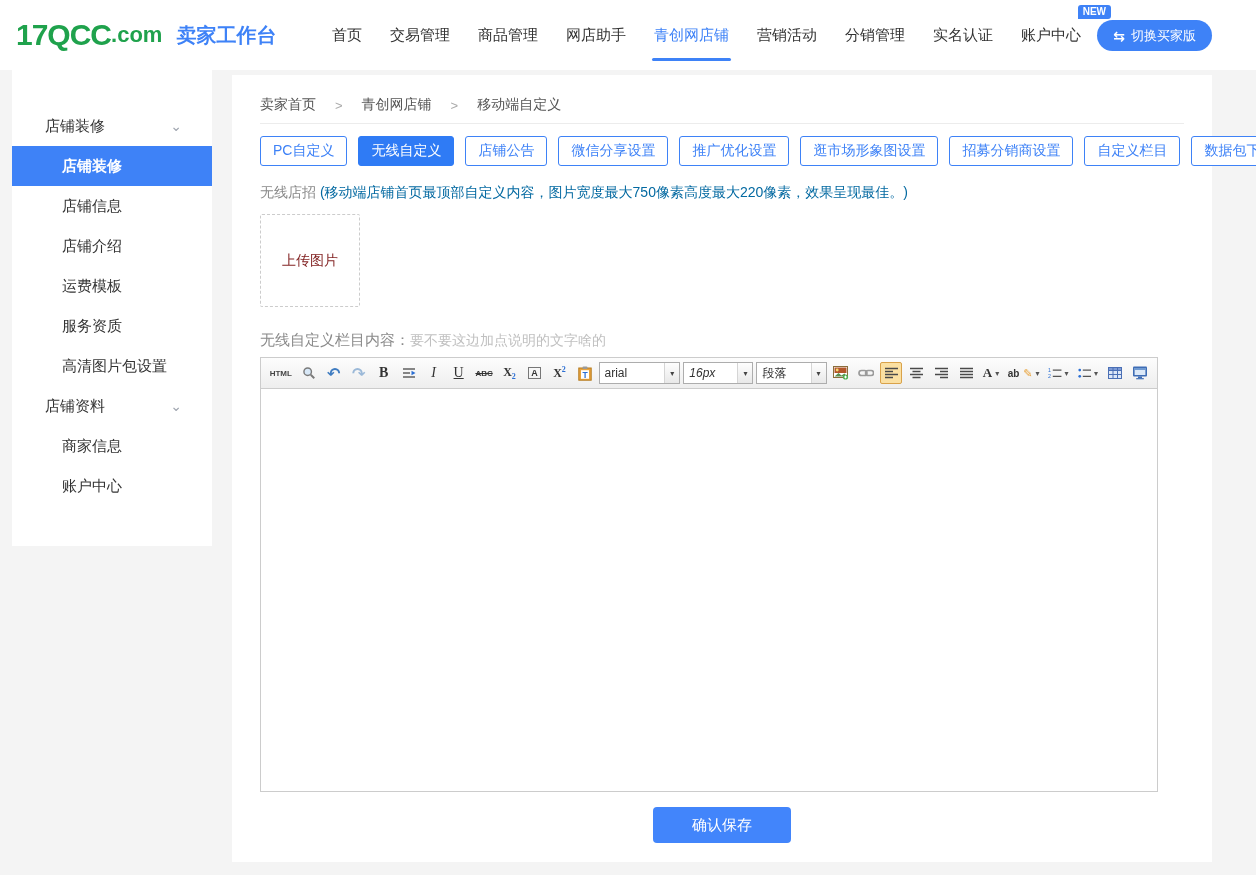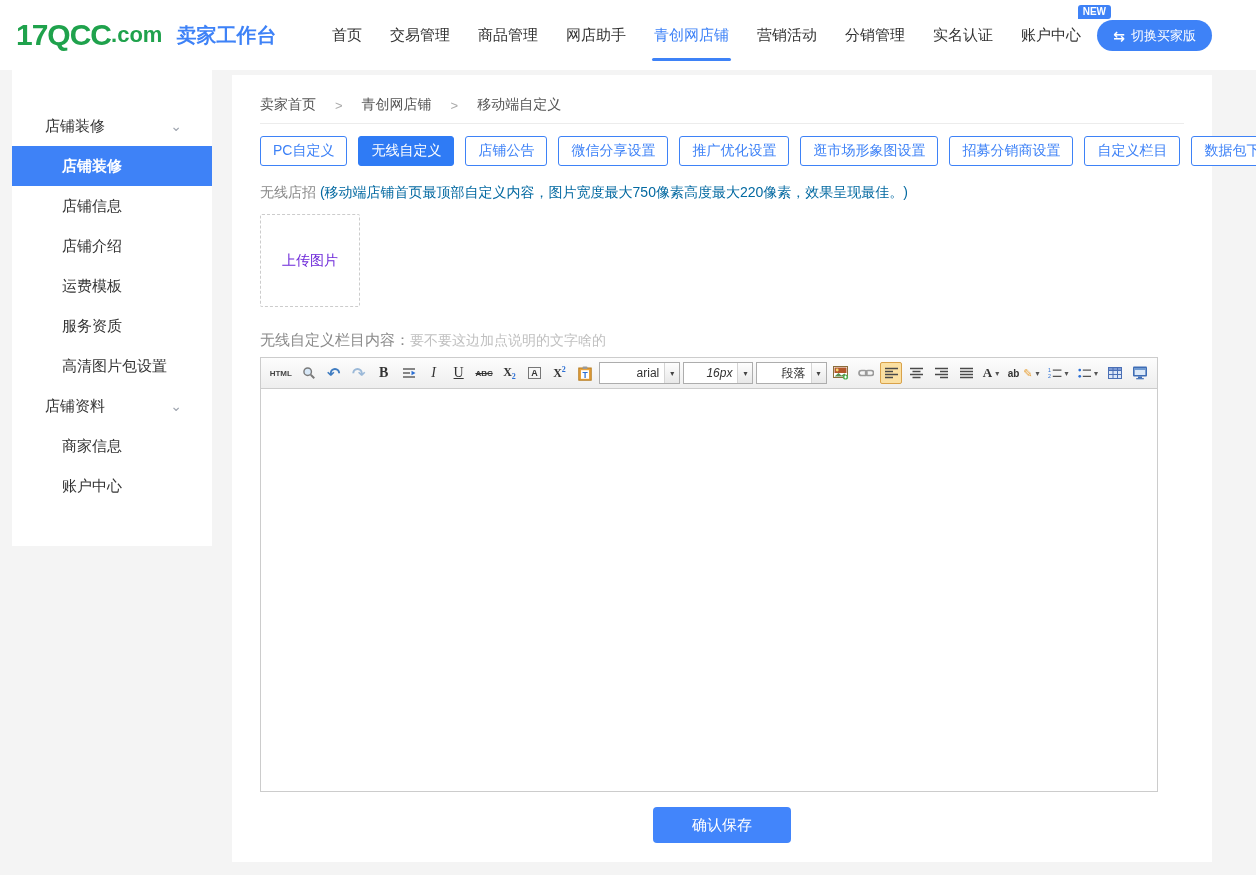--- a/index.html
+++ b/index.html
@@ -70,21 +70,21 @@
     border-radius:3px; font-size:14px; padding:4px 12px; cursor:pointer;
     font-family:inherit; white-space:nowrap;
   }
   .tab-btn.active { background:#2f7bf5; color:#fff; border-color:#2f7bf5; }
   .banner-line { margin-top:18px; font-size:14px; color:#8a8a8a; }
   .banner-note { color:#0369a1; }
   .upload-box {
     margin-top:12px; width:100px; height:93px;
     border:1px dashed #ccc; border-radius:2px;
     display:flex; align-items:center; justify-content:center;
-    color:#6d28d9; font-size:14px; cursor:pointer;
+    color:#7f1d1d; font-size:14px; cursor:pointer;
   }
   .content-label-line { margin-top:24px; font-size:15px; }
   .content-label { color:#8a8a8a; }
   .content-hint { color:#c0c0c0; font-size:14px; }
   
   .editor {
     margin-top:7px; width:898px; border:1px solid #ccc; background:#fff;
   }
   .editor-toolbar {
     height:31px; display:flex; align-items:center; padding:0 6px; gap:3px;
@@ -106,21 +106,21 @@
   .t-redo { font-size:16px; font-weight:bold; color:#9bb9d8; }
   .t-subsup { font-family:"Liberation Serif","DejaVu Serif",serif; font-size:12px; font-weight:bold; }
   .t-subsup .mini { font-size:8px; color:#2b6fd4; font-weight:bold; }
   .t-boxA {
     font-size:9px; font-weight:bold; border:1px solid #777; padding:0px 2px; line-height:10px;
   }
   .t-drop { display:flex; align-items:center; gap:3px; }
   .t-arrow { font-size:8px; color:#555; }
   .t-select {
     height:22px; background:#fff; border:1px solid #adadad; display:flex; align-items:center;
-    font-size:12px; color:#333; cursor:pointer;text-align:right;
+    font-size:12px; color:#333; cursor:pointer;
   }
   .t-select .val { padding:0 5px; flex:1; white-space:nowrap; overflow:hidden; }
   .t-select .arrow-box {
     width:15px; height:20px; border-left:1px solid #d5d5d5; display:flex; align-items:center;
     justify-content:center; font-size:8px; color:#444; background:linear-gradient(#fefefe,#e8e8e8);
   }
   .sel-font { width:84px; } .sel-size { width:72px;font-style:italic; } .sel-block { width:72px; }
   .t-pencil { color:#e8a33d; font-size:11px; margin-left:1px; }
   .t-ab { font-size:10px; font-weight:bold; }
   .t-foreA { font-size:13px; font-family:"Liberation Serif","DejaVu Serif",serif; font-weight:bold; }

